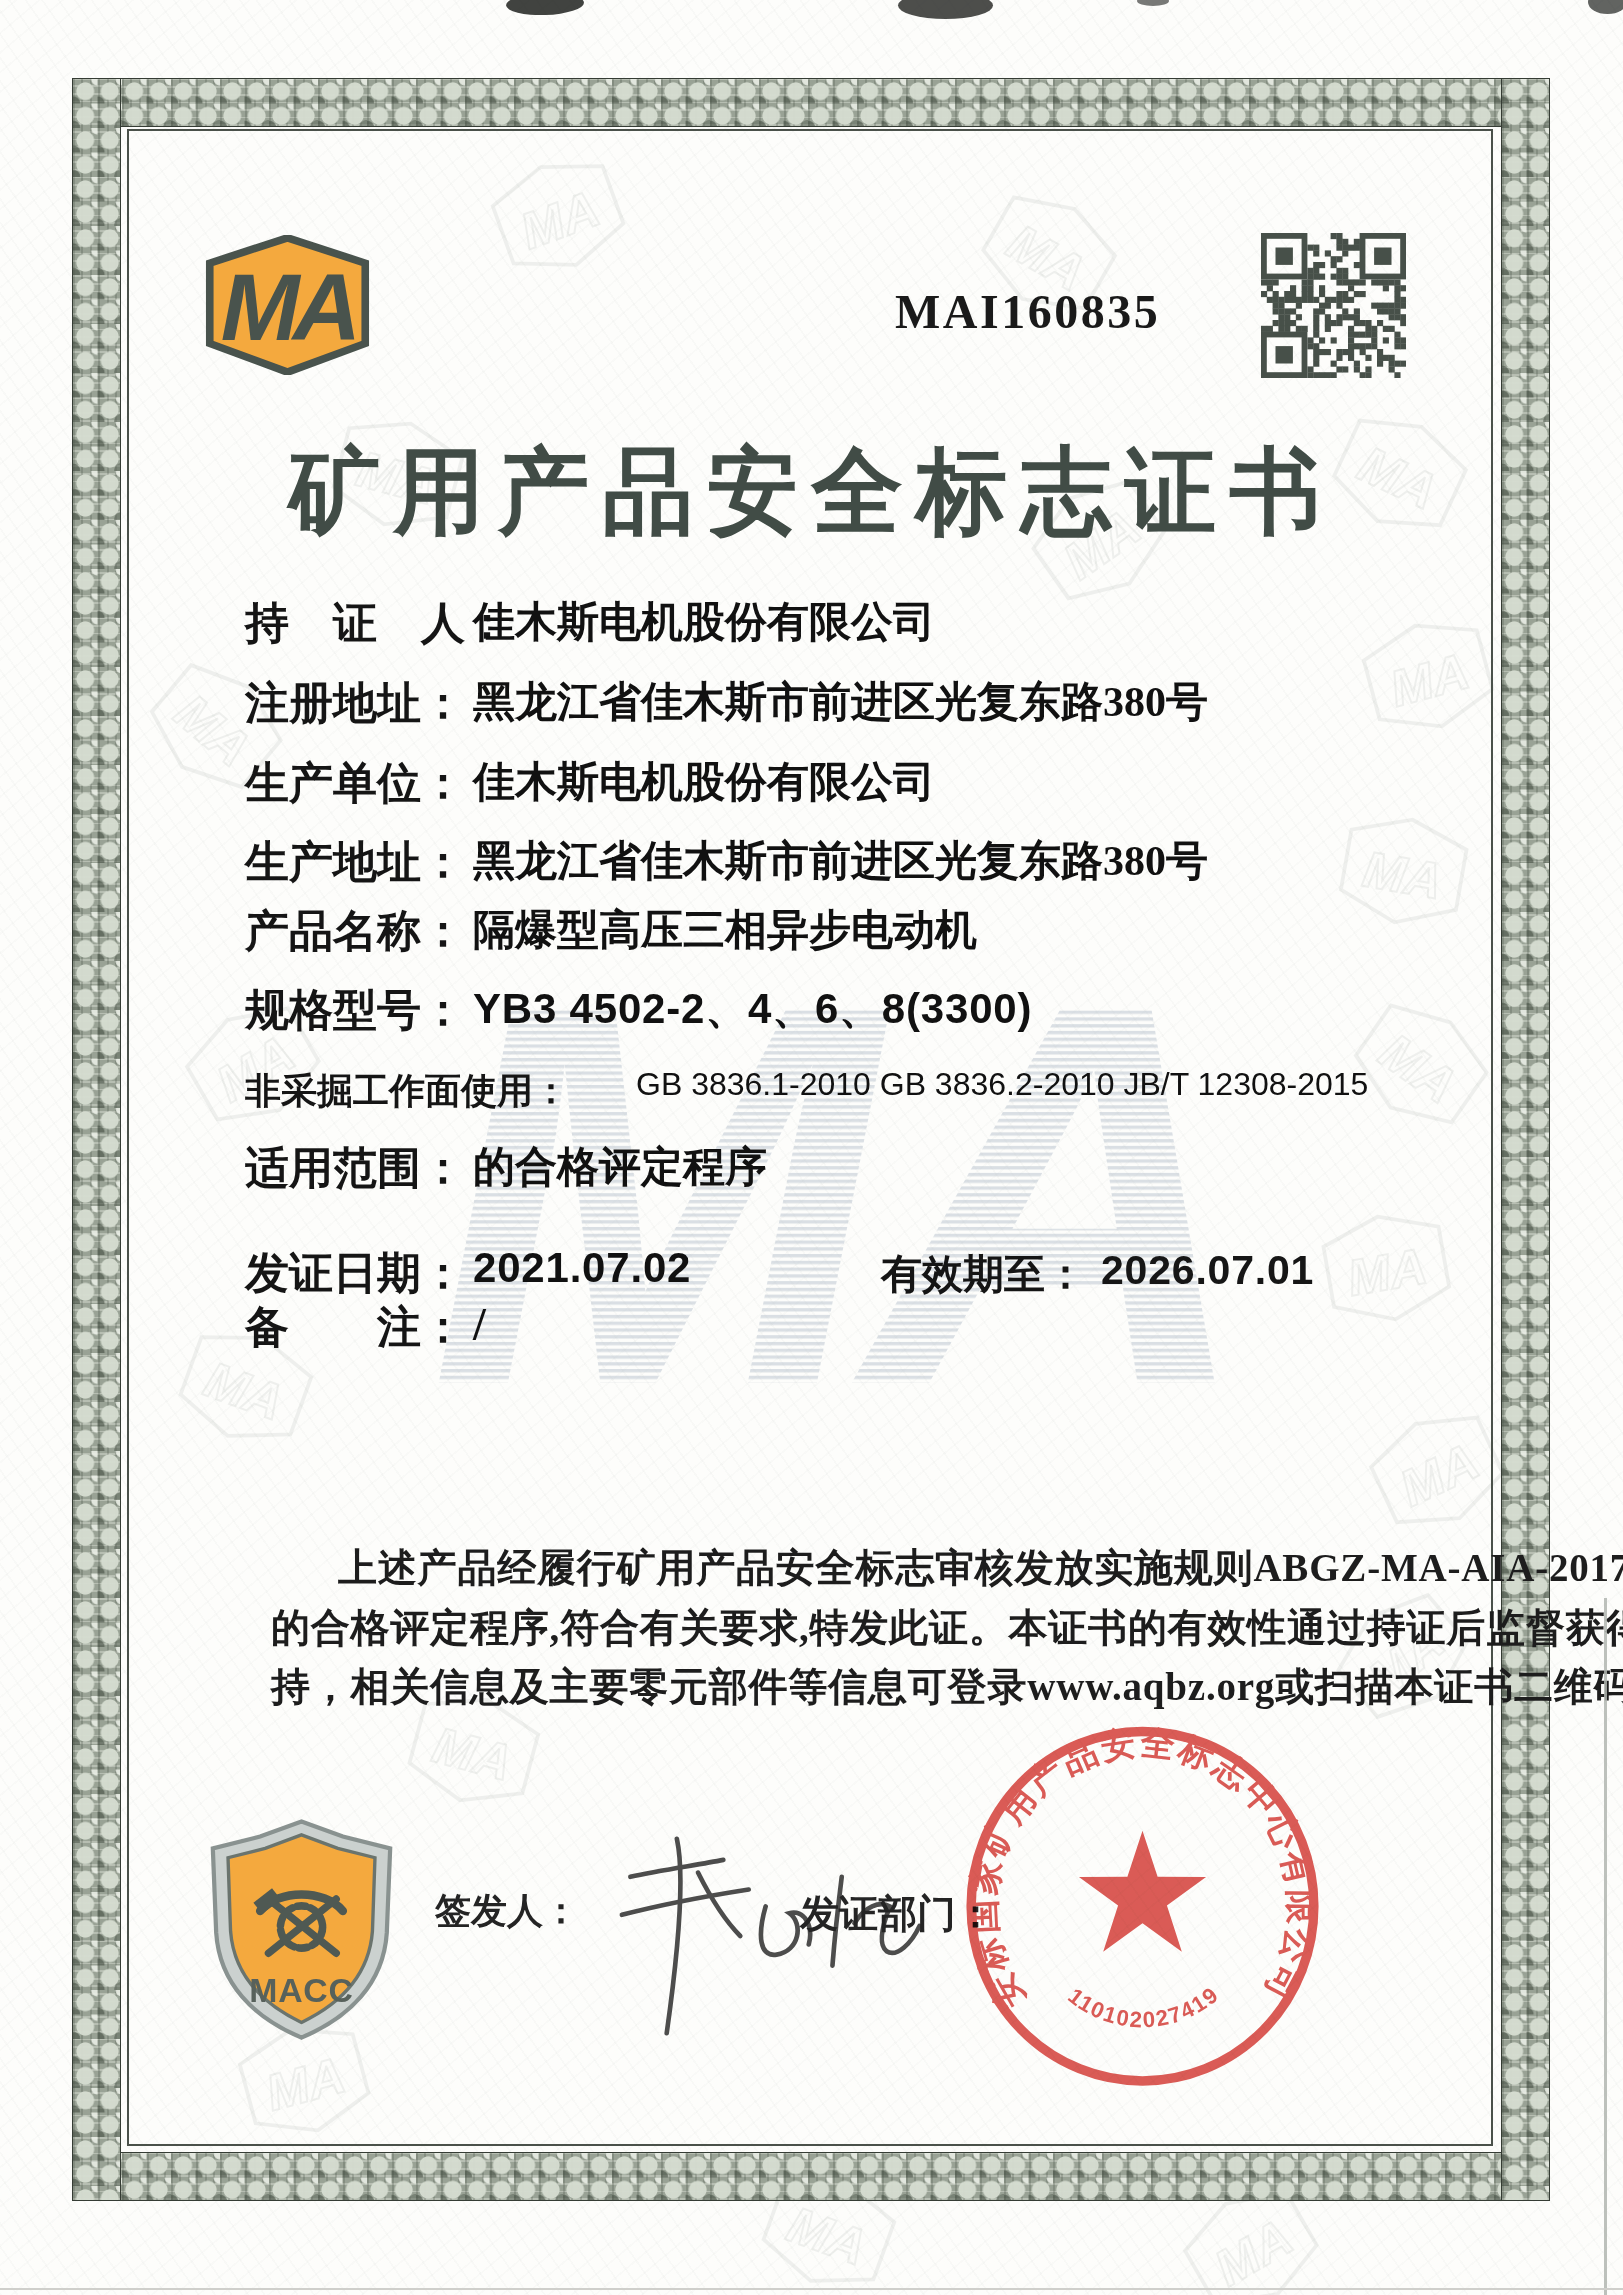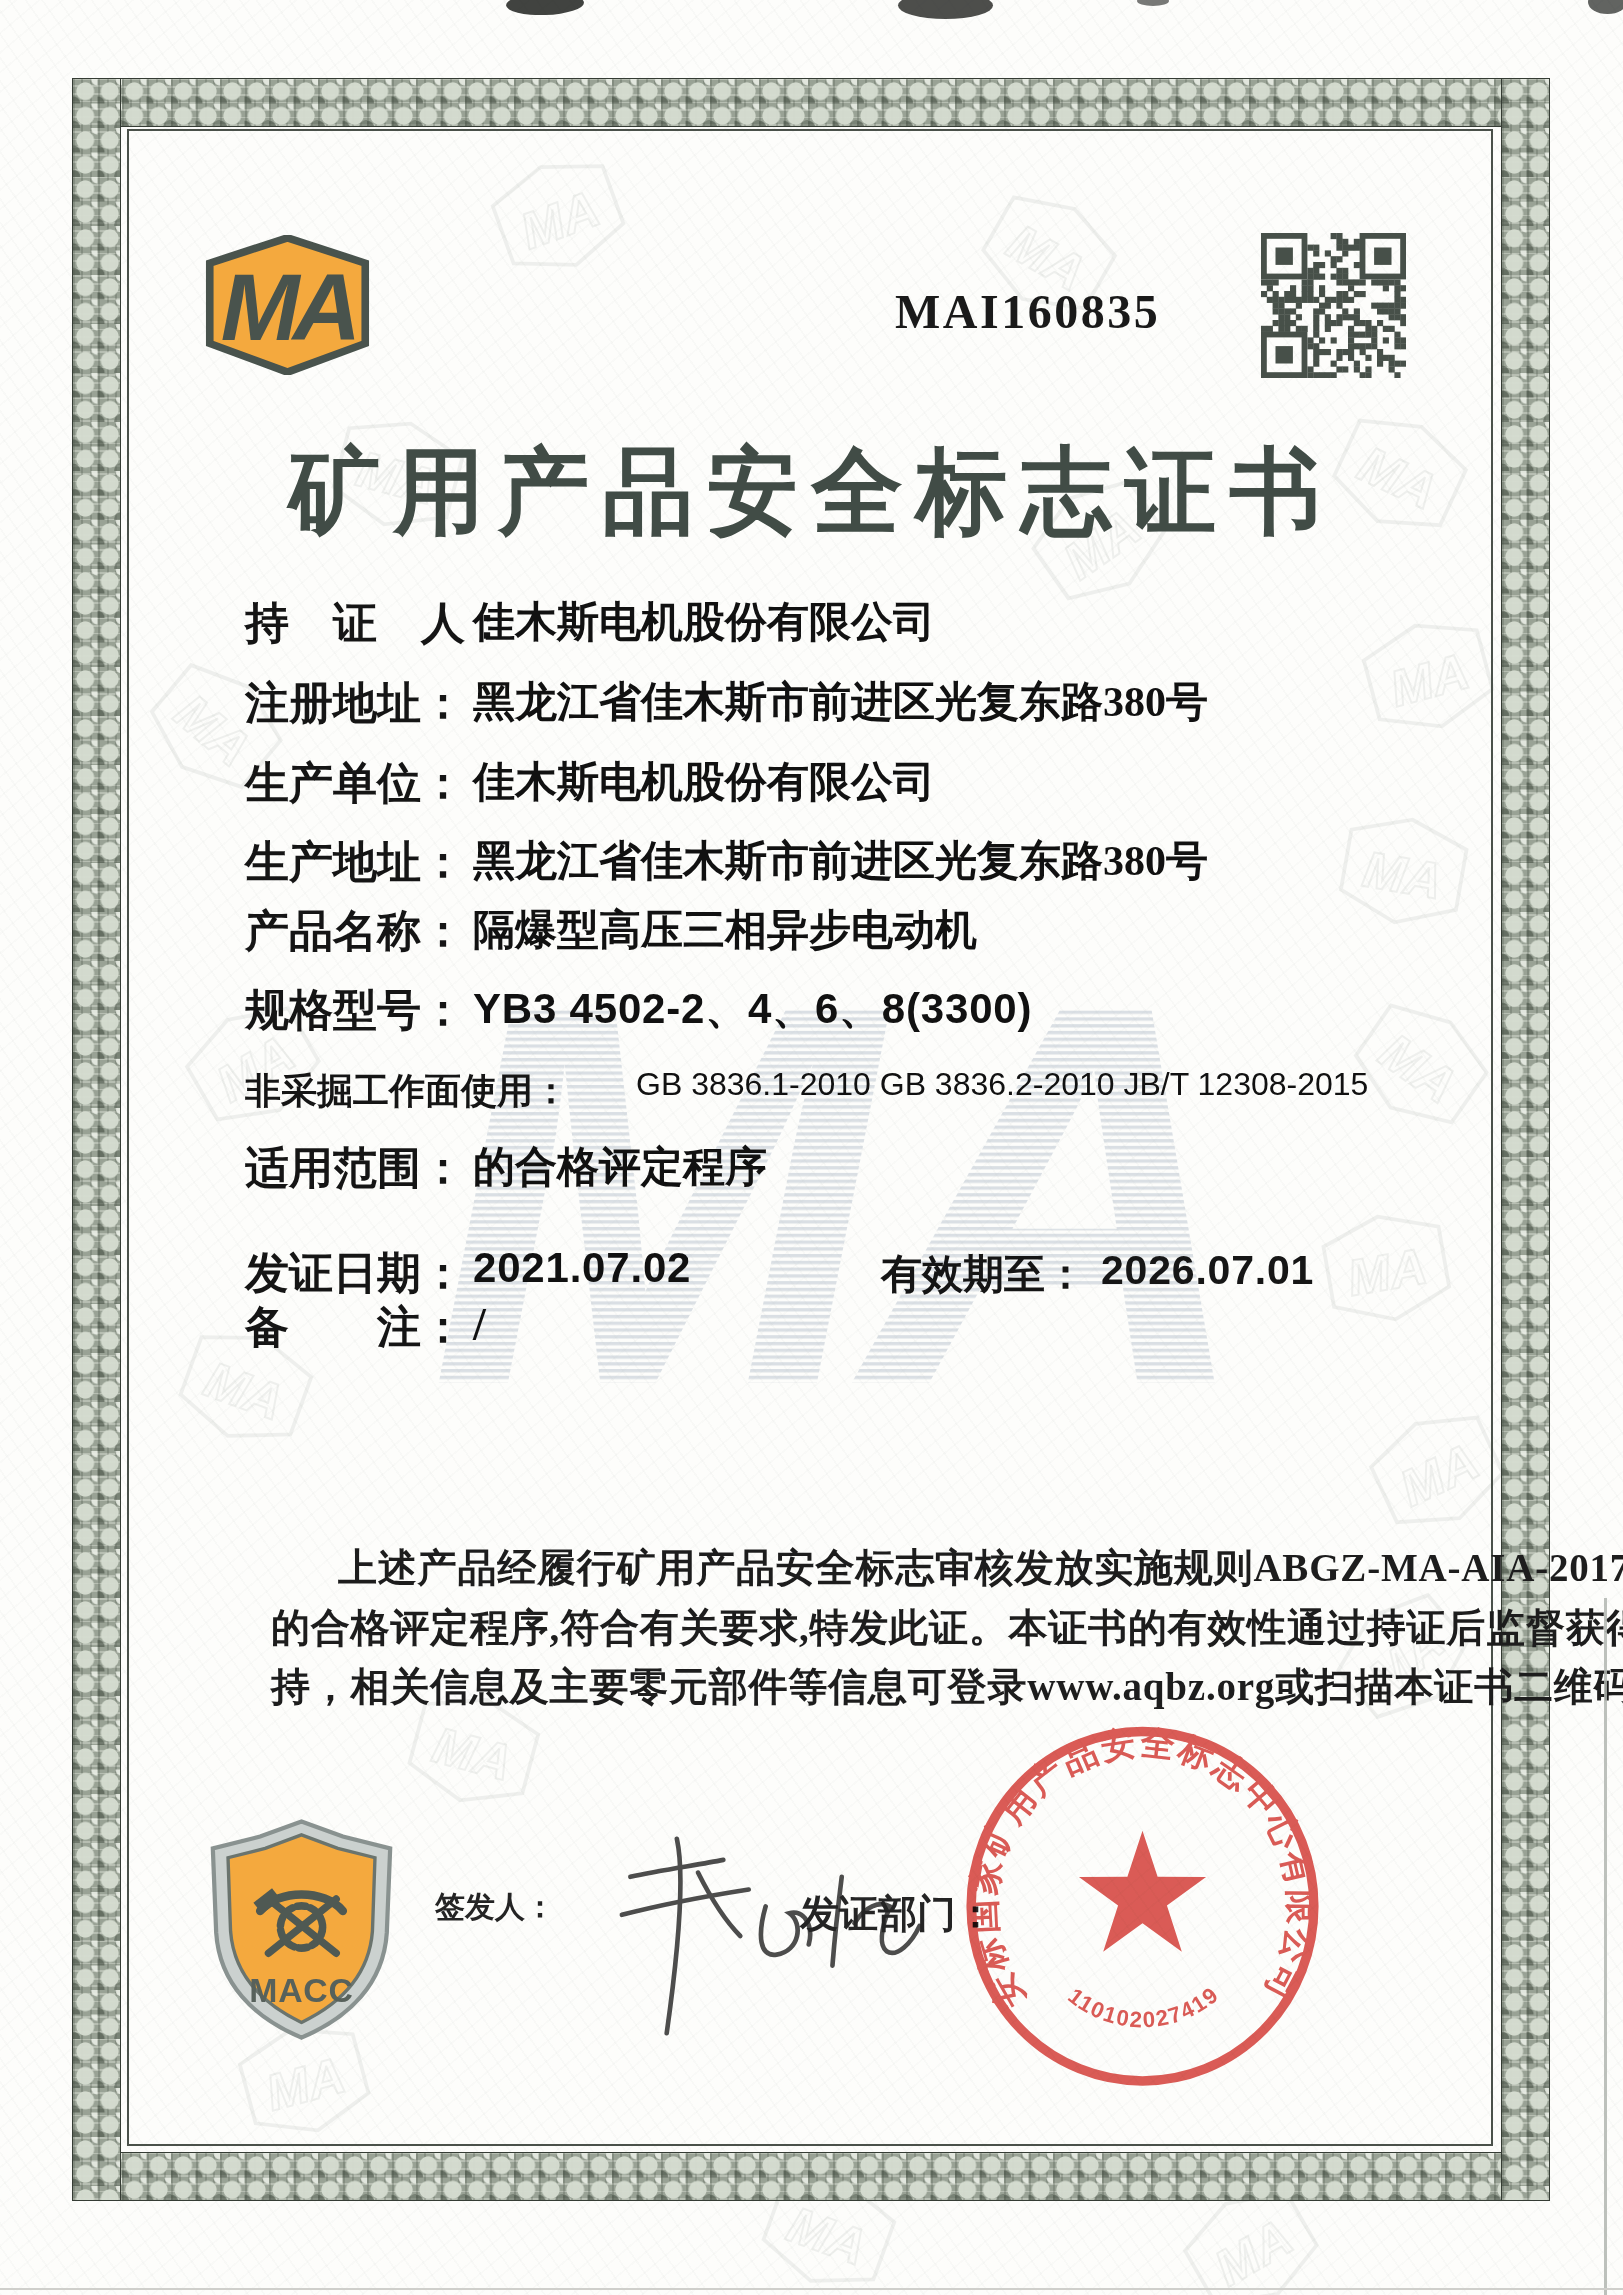--- a/index.html
+++ b/index.html
@@ -52,21 +52,21 @@
   .row-remark{top:1298px}
   .remark-val{font-size:46px;font-weight:600;}
   
   .para-line{position:absolute;left:271px;font-size:39px;font-weight:600;color:#1d1d1d;
     font-family:"Liberation Serif",serif;white-space:nowrap;letter-spacing:0.8px;}
   .pl1{top:1541px;left:338px;}
   .pl2{top:1601px;}
   .pl3{top:1660px;}
   
   .macc{position:absolute;left:201px;top:1816px;width:201px;height:227px;}
-  .signer-label{position:absolute;left:435px;top:1887px;font-size:30px;font-weight:700;color:#242424;}
+  .signer-label{position:absolute;left:435px;top:1887px;font-size:36px;font-weight:700;color:#242424;}
   .signature{position:absolute;left:550px;top:1826px;width:389px;height:220px;}
   .issuer-label{position:absolute;left:800px;top:1887px;font-size:39px;font-weight:700;color:#242424;}
   .seal{position:absolute;left:954px;top:1716px;width:377px;height:377px;opacity:.88;mix-blend-mode:multiply;}
   
   .wm-big{position:absolute;left:347px;top:909px;width:972px;height:592px;opacity:.5;pointer-events:none;}
   .wm-small{position:absolute;width:127px;height:110px;opacity:.14;pointer-events:none;}
   .smudge{position:absolute;background:#20221f;border-radius:50%;}
   .s1{left:506px;top:-6.8px;width:78px;height:22px;transform:rotate(-2deg);opacity:.85;}
   .s2{left:898px;top:-8.5px;width:95px;height:27px;opacity:.8;}
   .s3{left:1137px;top:-4.2px;width:32px;height:10px;opacity:.6;}

